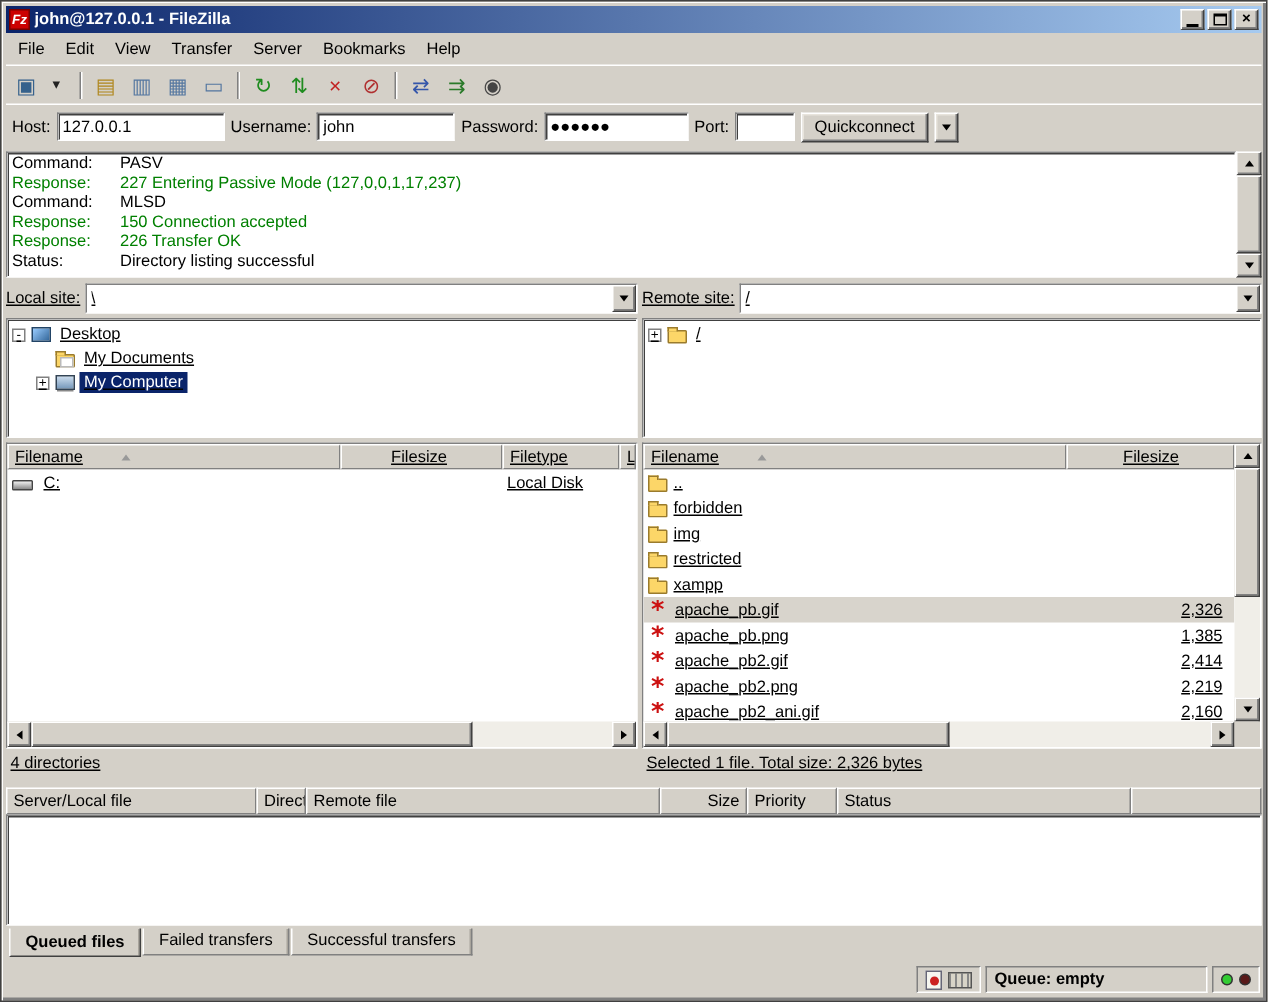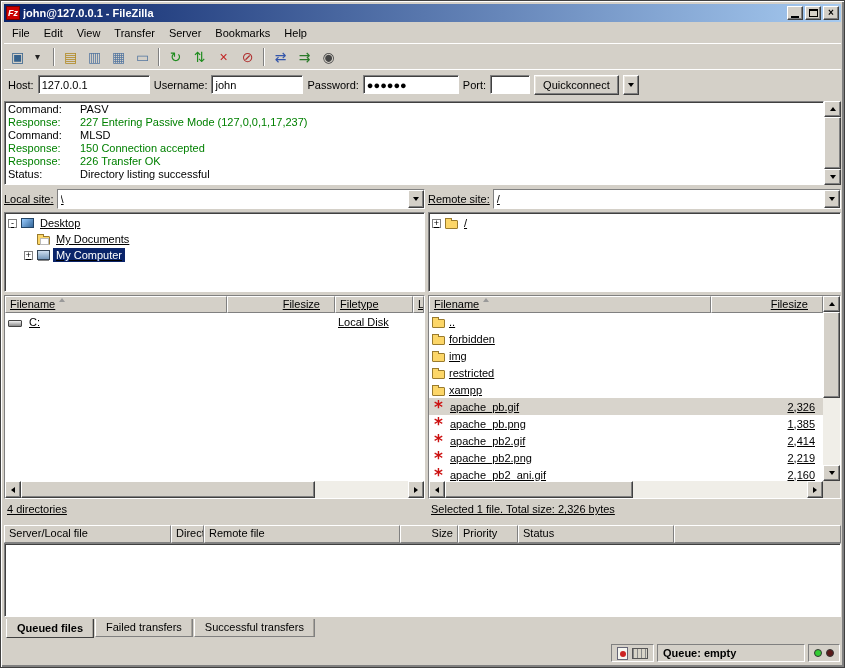--- a/index.html
+++ b/index.html
@@ -103,21 +103,21 @@
   .ic-file-icon .fi{position:relative;width:14px;flex-basis:14px;height:14px;margin-top:0;}
   .ic-file-icon .fi::before{content:"*";position:absolute;left:2px;top:0;font-size:17px;font-weight:bold;line-height:14px;color:#cc1111;font-family:"DejaVu Sans",sans-serif;}
 
   
   .list-frame{display:flex;}
   .list-frame.left{flex-direction:column;}
   .list-frame.right{flex-direction:row;}
   .lcol{flex:1;display:flex;flex-direction:column;min-width:0;}
   .cols-hdr{flex:0 0 17px;display:flex;background:#d4d0c8;}
   .hcell{background:#d4d0c8;border:1px solid;border-color:#fff #808080 #808080 #fff;padding:1px 4px;display:flex;
-    align-items:flex-start;white-space:nowrap;overflow:hidden;}
+    align-items:center;white-space:nowrap;overflow:hidden;gap:22px;}
   .sort{width:0;height:0;border-left:3px solid transparent;border-right:3px solid transparent;border-bottom:4px solid #999;margin-left:4px;}
   .list-frame.left .cols-hdr .hcell:nth-child(1){width:222px;}
   .list-frame.left .cols-hdr .hcell:nth-child(2){width:108px;justify-content:flex-end;}
   .list-frame.left .cols-hdr .hcell:nth-child(3){width:78px;}
   .list-frame.left .cols-hdr .hcell:nth-child(4){flex:1;}
   .list-frame.right .cols-hdr .hcell:nth-child(1){width:282px;}
   .list-frame.right .cols-hdr .hcell:nth-child(2){flex:1;justify-content:flex-end;}
   .list-body{height:168px;background:#fff;overflow:hidden;}
   .l-row,.r-row{display:flex;height:17px;align-items:center;}
   .c-name{display:flex;align-items:center;gap:4px;padding-left:3px;overflow:hidden;white-space:nowrap;}
@@ -130,24 +130,24 @@
   .vwrap{flex:0 0 17px;display:flex;flex-direction:column;}
   .vwrap .vscroll{flex:1;}
   .corner{height:17px;background:#d4d0c8;}
 
   .pane-status{flex:0 0 20px;padding:4px 3px 0;white-space:nowrap;overflow:hidden;}
 
   
   .queue-hdr{flex:0 0 18px;display:flex;margin-top:6px;}
   .queue-hdr .hcell:nth-child(1){width:167px;}
   .queue-hdr .hcell:nth-child(2){width:33px;}
-  .queue-hdr .hcell:nth-child(3){width:196px;}
+  .queue-hdr .hcell:nth-child(3){width:236px;}
   .queue-hdr .hcell:nth-child(4){width:58px;justify-content:flex-end;}
   .queue-hdr .hcell:nth-child(5){width:60px;}
-  .queue-hdr .hcell:nth-child(6){width:156px;}
+  .queue-hdr .hcell:nth-child(6){width:196px;}
   .queue-hdr::after{content:"";flex:1;background:#d4d0c8;border:1px solid;border-color:#fff #808080 #808080 #fff;}
   .queue-body{flex:1;min-height:50px;}
 
   
   .tabs{flex:0 0 21px;display:flex;align-items:flex-start;padding-left:2px;margin-top:2px;}
   .tab{padding:2px 10px 3px;margin-right:1px;background:#d4d0c8;border:1px solid #808080;border-top:none;
     border-left-color:#fff;box-shadow:inset -1px 0 0 #a8a49c;}
   .tab.active{font-weight:bold;border-color:#404040;border-left-color:#fff;border-top:none;padding-top:3px;}
 
   

